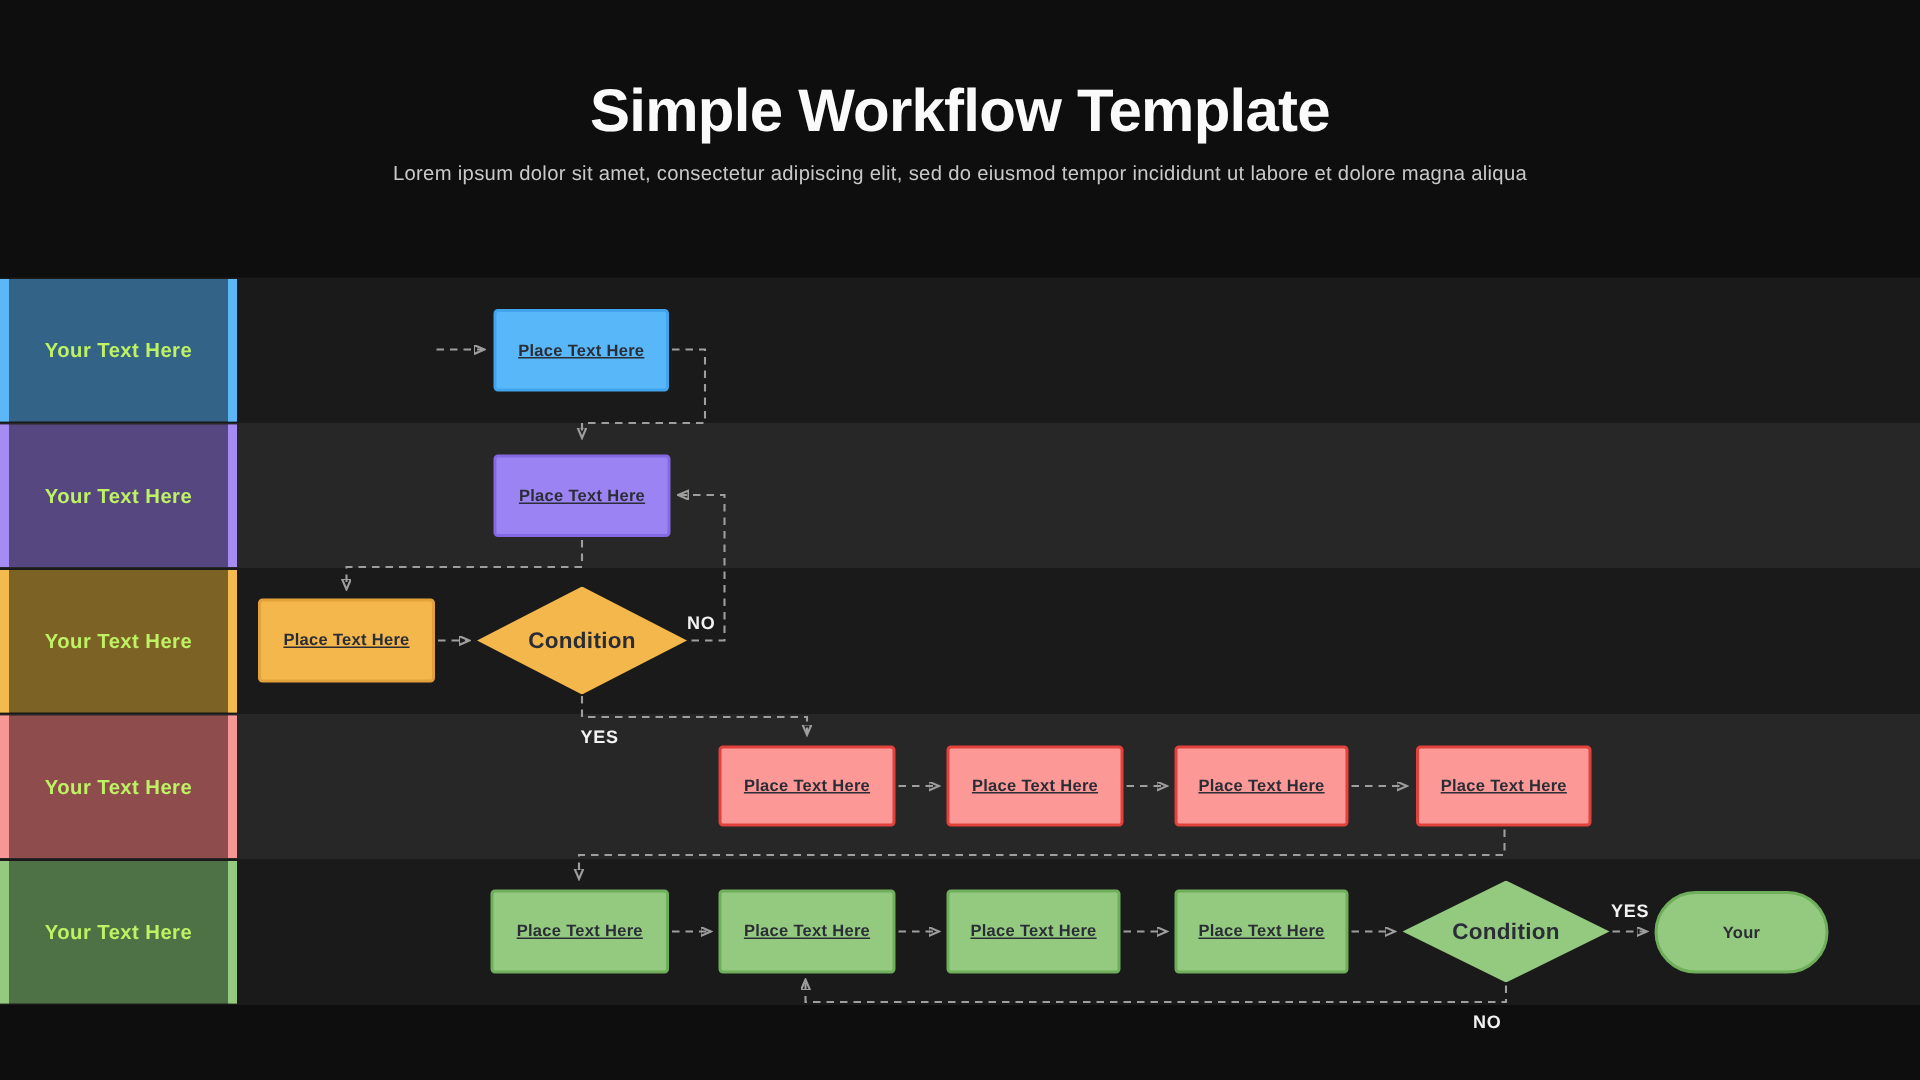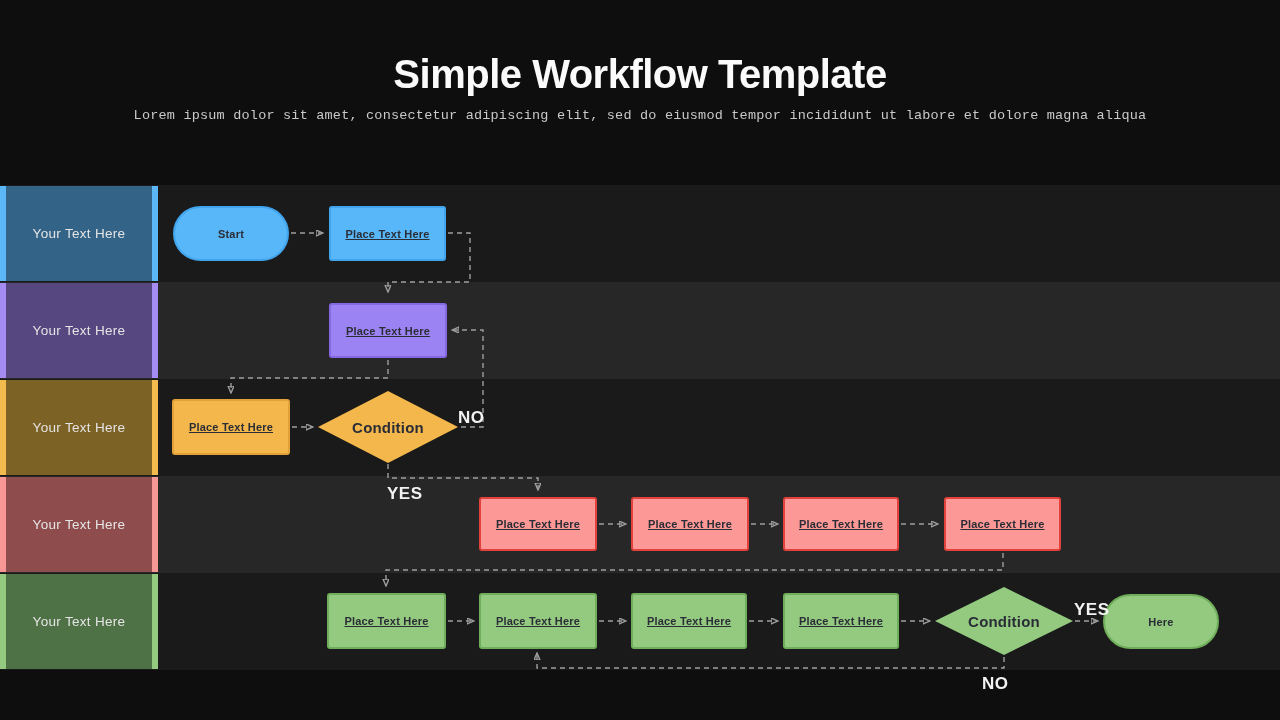--- a/index.html
+++ b/index.html
@@ -8,53 +8,53 @@
     background:#0e0e0e;
     font-family:"Liberation Sans", sans-serif;
   }
   
   .hdr{position:absolute;top:0;left:0;width:1280px;height:185px;text-align:center;}
   .hdr h1{
     margin:52px 0 0 0;font-size:40px;line-height:1.1;font-weight:800;
     color:#fafafa;letter-spacing:-0.5px;
   }
   .hdr p{
-    margin:12px 0 0 0;font-size:13.5px;color:#c9c9c9;font-weight:400;letter-spacing:0.2px;font-family:Liberation Mono, monospace;
+    margin:12px 0 0 0;font-size:13.5px;color:#c9c9c9;font-weight:400;letter-spacing:0.2px;
   }
   
   .lane-row{position:absolute;left:0;width:1280px;height:97px;}
   .lane-row.dark{background:#1a1a1a;}
   .lane-row.light{background:#272727;}
   .lane-head{
     position:absolute;left:0;top:1px;bottom:1px;width:146px;
     border-left:6px solid;border-right:6px solid;
     display:flex;align-items:center;justify-content:center;
   }
   .lane-head span{
-    font-size:13.5px;font-weight:400;color:#e5e5e5;letter-spacing:0.3px;text-align:center;
+    font-size:13.5px;font-weight:700;color:#bef264;letter-spacing:0.3px;text-align:center;
   }
   
   .node{
     position:absolute;box-sizing:border-box;
     display:flex;align-items:center;justify-content:center;
     font-size:11px;font-weight:700;color:#2b2d36;letter-spacing:0.2px;
     border:2px solid transparent;
   }
   .node.rect{border-radius:3px;text-decoration:underline;}
   .node.pill{border-radius:28px;}
   .node.diamond{
     border:none;
     clip-path:polygon(50% 0, 100% 50%, 50% 100%, 0 50%);
     font-size:15px;
   }
   
   svg.wires{position:absolute;left:0;top:0;pointer-events:none;}
   svg.wires path{fill:none;stroke:#9e9e9e;stroke-width:1.4;stroke-dasharray:5 4;}
   .edge-label{
-    position:absolute;font-size:17px;font-weight:800;color:#f2f2f2;letter-spacing:0.5px;
+    position:absolute;font-size:12px;font-weight:800;color:#f2f2f2;letter-spacing:0.5px;
   }
 </style>
 </head>
 <body>
 
 <div class="stage">
 
   <div class="hdr">
     <h1>Simple Workflow Template</h1>
     <p>Lorem ipsum dolor sit amet, consectetur adipiscing elit, sed do eiusmod tempor incididunt ut labore et dolore magna aliqua</p>
@@ -103,21 +103,20 @@
     <path d="M901 524 H937" marker-end="url(#arr)"></path>
     <path d="M1003 553 V570 H386 V585" marker-end="url(#arr)"></path>
     <path d="M448 621 H473" marker-end="url(#arr)"></path>
     <path d="M599 621 H625" marker-end="url(#arr)"></path>
     <path d="M749 621 H777" marker-end="url(#arr)"></path>
     <path d="M901 621 H929" marker-end="url(#arr)"></path>
     <path d="M1075 621 H1097" marker-end="url(#arr)"></path>
     <path d="M1004 657 V668 H537 V654" marker-end="url(#arr)"></path>
   </svg>
 
-  <div class="node pill" style="left: 173px; top: 206px; width: 116px; height: 55px; background: rgb(88, 183, 248); border-color: rgb(65, 165, 238);">Start</div>
 
   <div class="node rect" style="left: 329px; top: 206px; width: 117px; height: 55px; background: rgb(88, 183, 248); border-color: rgb(65, 165, 238);">Place Text Here</div>
 
   <div class="node rect" style="left: 329px; top: 303px; width: 118px; height: 55px; background: rgb(155, 131, 243); border-color: rgb(133, 105, 227);">Place Text Here</div>
 
   <div class="node rect" style="left: 172px; top: 399px; width: 118px; height: 56px; background: rgb(243, 183, 75); border-color: rgb(227, 162, 57);">Place Text Here</div>
 
   <div class="node diamond" style="left: 318px; top: 391px; width: 140px; height: 72px; background: rgb(243, 183, 75);">Condition</div>
 
   <div class="node rect" style="left: 479px; top: 497px; width: 118px; height: 54px; background: rgb(252, 152, 149); border-color: rgb(226, 66, 59);">Place Text Here</div>
@@ -125,20 +124,20 @@
   <div class="node rect" style="left: 783px; top: 497px; width: 116px; height: 54px; background: rgb(252, 152, 149); border-color: rgb(226, 66, 59);">Place Text Here</div>
   <div class="node rect" style="left: 944px; top: 497px; width: 117px; height: 54px; background: rgb(252, 152, 149); border-color: rgb(226, 66, 59);">Place Text Here</div>
 
   <div class="node rect" style="left: 327px; top: 593px; width: 119px; height: 56px; background: rgb(147, 202, 127); border-color: rgb(111, 174, 90);">Place Text Here</div>
   <div class="node rect" style="left: 479px; top: 593px; width: 118px; height: 56px; background: rgb(147, 202, 127); border-color: rgb(111, 174, 90);">Place Text Here</div>
   <div class="node rect" style="left: 631px; top: 593px; width: 116px; height: 56px; background: rgb(147, 202, 127); border-color: rgb(111, 174, 90);">Place Text Here</div>
   <div class="node rect" style="left: 783px; top: 593px; width: 116px; height: 56px; background: rgb(147, 202, 127); border-color: rgb(111, 174, 90);">Place Text Here</div>
 
   <div class="node diamond" style="left: 935px; top: 587px; width: 138px; height: 68px; background: rgb(147, 202, 127);">Condition</div>
 
-  <div class="node pill" style="left: 1103px; top: 594px; width: 116px; height: 55px; background: rgb(147, 202, 127); border-color: rgb(111, 174, 90);">Here</div>
+  <div class="node pill" style="left: 1103px; top: 594px; width: 116px; height: 55px; background: rgb(147, 202, 127); border-color: rgb(111, 174, 90);">Your</div>
 
   <div class="edge-label" style="left:458px;top:408px">NO</div>
   <div class="edge-label" style="left:387px;top:484px">YES</div>
   <div class="edge-label" style="left:1074px;top:600px">YES</div>
   <div class="edge-label" style="left:982px;top:674px">NO</div>
 
 </div>
 
 </body></html>

